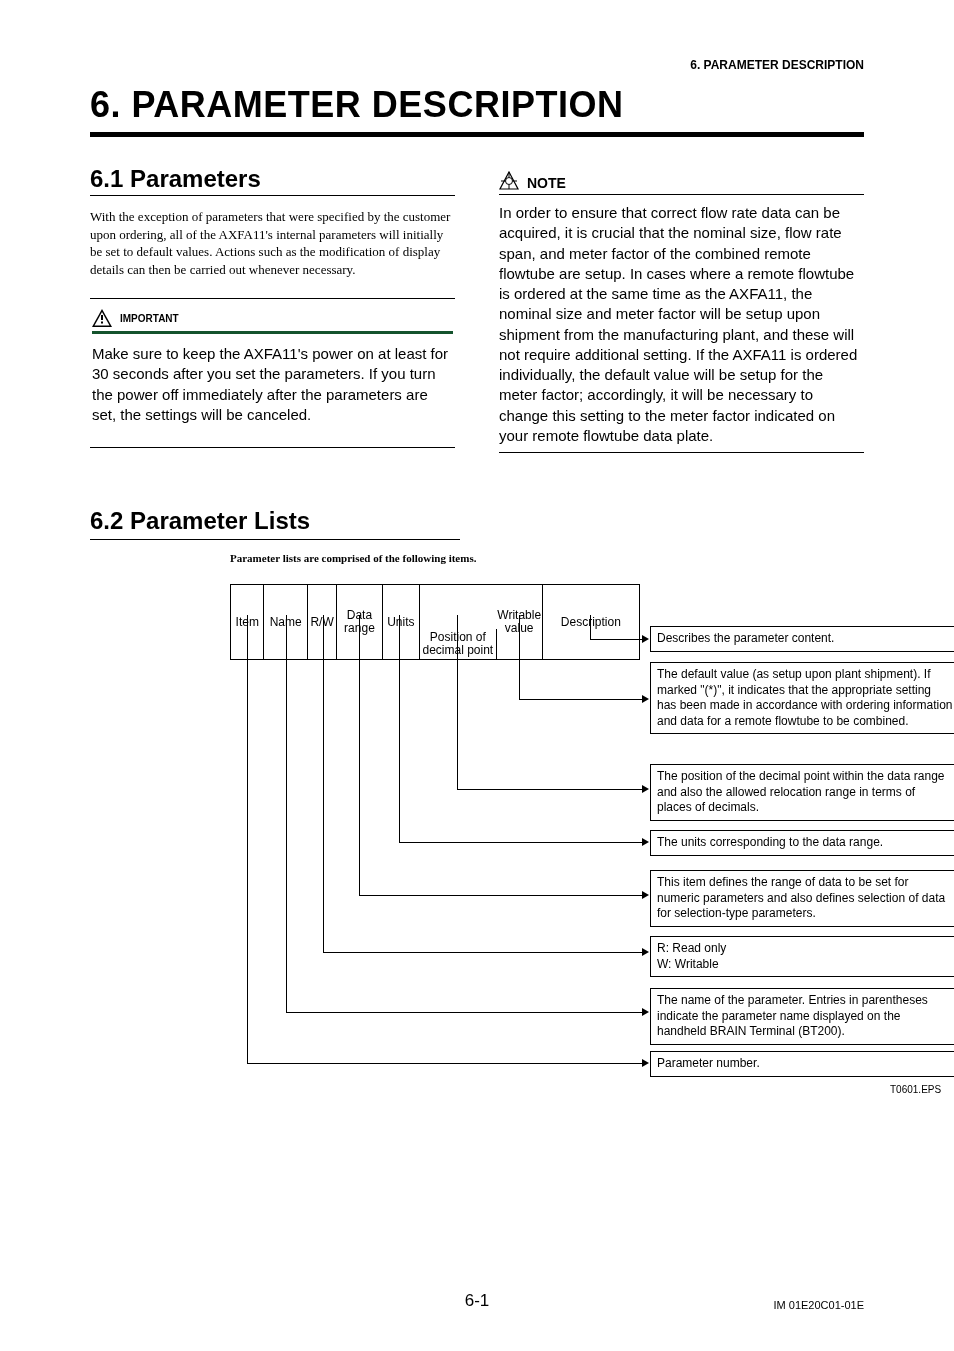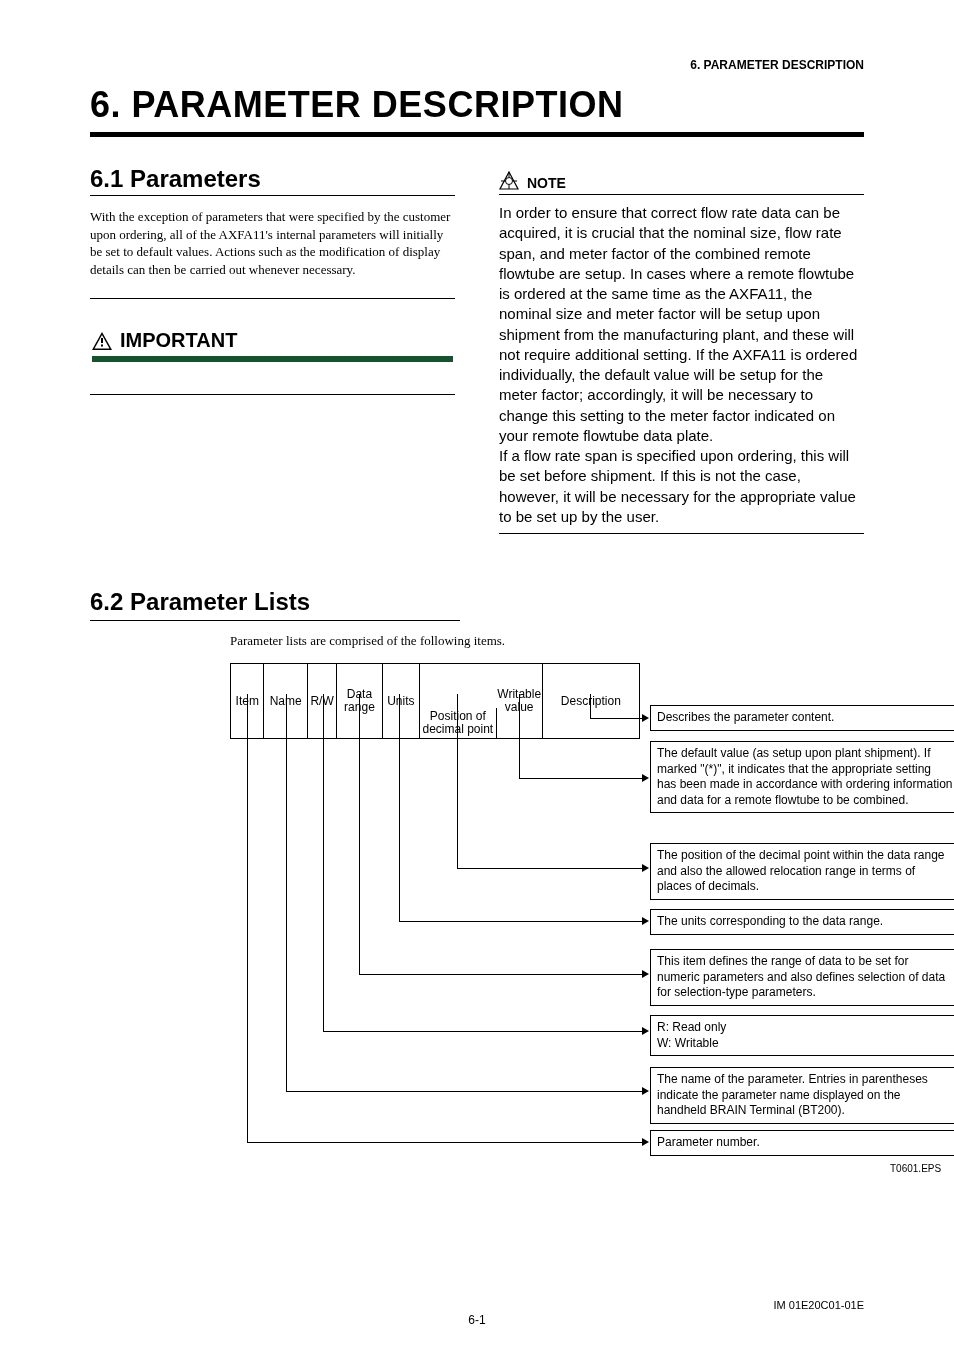--- a/index.html
+++ b/index.html
@@ -52,26 +52,25 @@
   .callout-block {
     border-top: 1.5px solid #000;
     border-bottom: 1.5px solid #000;
     padding: 10px 2px 22px 2px;
     position: relative;
   }
   .callout-head {
     display: flex;
     align-items: center;
     gap: 8px;
-    border-bottom: 6px solid #14532d;
+    border-bottom: 3px solid #14532d;
     padding-bottom: 4px;
     margin-bottom: 10px;
     font-weight: bold;
-    font-size: 20px;
-    margin-top: 20px;
+    font-size: 10px;
   }
   .callout-head .icon-tri {
     width: 20px; height: 18px; position: relative;
   }
   .callout-head .icon-tri svg { display:block; }
   .callout-body {
     font-size: 15px;
     line-height: 1.35;
   }
   .right-icon { width:20px;height:20px; }
@@ -97,23 +96,24 @@
   .section62-title {
     font-size:24px;
     font-weight:bold;
     border-bottom:1.5px solid #000;
     padding-bottom:4px;
     width: 370px;
     margin-bottom:12px;
   }
   .section62-lead {
     font-family:"Times New Roman",Times,serif;
-    font-size:13px;
+    font-size:11px;
     margin-left:140px;
-    margin-bottom:14px;
+    margin-bottom:20px;
+    font-weight:bold;
   }
   .diagram {
     position: relative;
     margin-left: 140px;
     height: 560px;
   }
   .header-row {
     display:flex;
     border:1px solid #000;
     width: 410px;
@@ -151,24 +151,24 @@
     padding:4px 6px;
   }
   .figref {
     position:absolute;
     right:0;
     bottom:-18px;
     font-size:10px;
   }
   .page-num {
     position:absolute;
-    bottom:24px;
+    bottom:40px;
     left:50%;
     transform:translateX(-50%);
-    font-size:12px;
+    font-size:17px;
   }
   .doc-num {
     position:absolute;
     bottom:40px;
     right:90px;
     font-size:11px;
   }
 </style>
 </head>
 <body>
@@ -188,40 +188,40 @@
           <span class="icon-tri">
             <svg viewBox="0 0 20 18">
                 <polygon points="10,0 20,18 0,18" fill="#000"></polygon>
                 <polygon points="10,3 17.5,16.5 2.5,16.5" fill="#fff"></polygon>
                 <rect x="9" y="6" width="2" height="5" fill="#000"></rect>
                 <rect x="9" y="12.5" width="2" height="2" fill="#000"></rect>
               </svg>
           </span>
           <span>IMPORTANT</span>
         </div>
+        <div class="callout-body">Make sure to keep the AXFA11's power on at least for 30 seconds after you set the parameters. If you turn the power off immediately after the parameters are set, the settings will be canceled.</div>
       </div>
     </div>
 
     <div class="col">
       <div class="right-col-top">
         <span class="right-icon">
           <svg viewBox="0 0 20 20">
               <polygon points="10,1 19,18 1,18" fill="none" stroke="#000" stroke-width="1.2"></polygon>
               <circle cx="10" cy="10" r="3.5" fill="none" stroke="#000" stroke-width="1"></circle>
               <line x1="10" y1="6" x2="10" y2="1" stroke="#000"></line>
               <line x1="10" y1="14" x2="10" y2="18" stroke="#000"></line>
               <line x1="6" y1="10" x2="2" y2="10" stroke="#000"></line>
               <line x1="14" y1="10" x2="18" y2="10" stroke="#000"></line>
             </svg>
         </span>
         <span>NOTE</span>
       </div>
       <div class="right-para">
         <span>In order to ensure that correct flow rate data can be acquired, it is crucial that the nominal size, flow rate span, and meter factor of the combined remote flowtube are setup. In cases where a remote flowtube is ordered at the same time as the AXFA11, the nominal size and meter factor will be setup upon shipment from the manufacturing plant, and these will not require additional setting. If the AXFA11 is ordered individually, the default value will be setup for the meter factor; accordingly, it will be necessary to change this setting to the meter factor indicated on your remote flowtube data plate.</span><br>
-        <span>If a flow rate span is specified upon ordering, this will be set before shipment. If this is not the case, however, it will be necessary for the appropriate value to be set up by the user.</span>
       </div>
     </div>
   </div>
 
   <div class="section62-area">
     <div class="section62-title">6.2  Parameter Lists</div>
     <div class="section62-lead">Parameter lists are comprised of the following items.</div>
 
     <div class="diagram">
 

